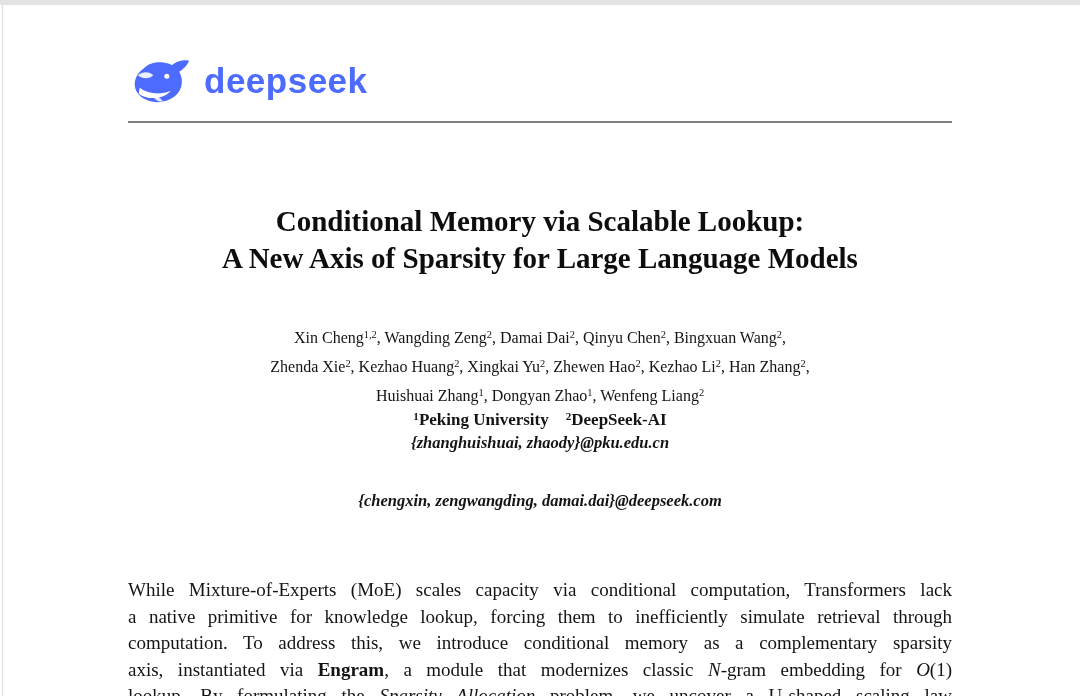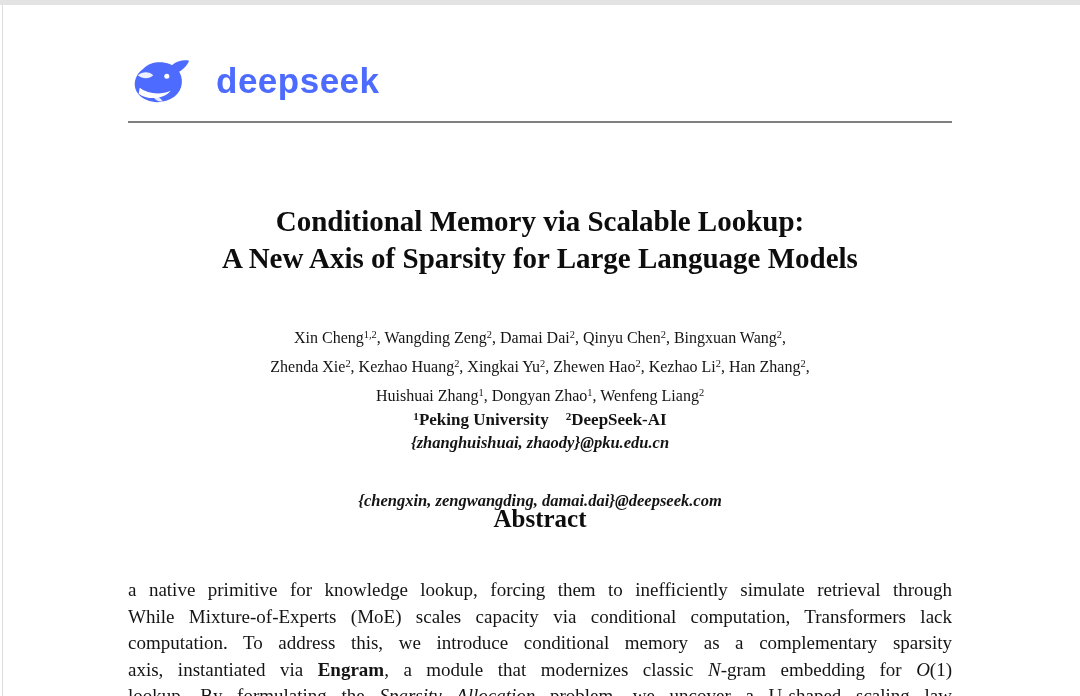--- a/index.html
+++ b/index.html
@@ -15,21 +15,21 @@
   .edge-top {
     position: absolute; top: 0; left: 0; right: 0; height: 5px;
     background: #e3e3e3;
   }
   .edge-left {
     position: absolute; top: 5px; bottom: 0; left: 2px; width: 1px;
     background: #dcdcdc;
   }
   .logo-row {
     position: absolute; top: 57px; left: 130px;
-    display: flex; align-items: center; gap: 24px;
+    display: flex; align-items: center; gap: 12px;
   }
   .whale-wrap { width: 62px; height: 50px; }
   .wordmark {
     font-family: "Liberation Sans", sans-serif;
     font-weight: bold;
     font-size: 35px;
     letter-spacing: 0.5px;
     color: #4D6BFE;
     line-height: 1;
     padding-bottom: 4px;
@@ -108,22 +108,21 @@
     <div class="author-line"><span>Xin Cheng</span><span class="rt-sup">1,2</span><span>, Wangding Zeng</span><span class="rt-sup">2</span><span>, Damai Dai</span><span class="rt-sup">2</span><span>, Qinyu Chen</span><span class="rt-sup">2</span><span>, Bingxuan Wang</span><span class="rt-sup">2</span><span>,</span></div>
     <div class="author-line"><span>Zhenda Xie</span><span class="rt-sup">2</span><span>, Kezhao Huang</span><span class="rt-sup">2</span><span>, Xingkai Yu</span><span class="rt-sup">2</span><span>, Zhewen Hao</span><span class="rt-sup">2</span><span>, Kezhao Li</span><span class="rt-sup">2</span><span>, Han Zhang</span><span class="rt-sup">2</span><span>,</span></div>
     <div class="author-line"><span>Huishuai Zhang</span><span class="rt-sup">1</span><span>, Dongyan Zhao</span><span class="rt-sup">1</span><span>, Wenfeng Liang</span><span class="rt-sup">2</span></div>
   </div>
 
   <div class="affil"><span class="rt-sup">1</span><span>Peking University</span><span>    </span><span class="rt-sup">2</span><span>DeepSeek-AI</span></div>
 
   <div class="email email-1">{zhanghuishuai, zhaody}@pku.edu.cn</div>
   <div class="email email-2">{chengxin, zengwangding, damai.dai}@deepseek.com</div>
 
-  <h2 class="abs-heading">Abstract</h2>
 
   <div class="abs-body">
+    <div class="abs-line"><span>While Mixture-of-Experts (MoE) scales capacity via conditional computation, Transformers lack</span></div>
     <div class="abs-line"><span>a native primitive for knowledge lookup, forcing them to inefficiently simulate retrieval through</span></div>
-    <div class="abs-line"><span>While Mixture-of-Experts (MoE) scales capacity via conditional computation, Transformers lack</span></div>
     <div class="abs-line"><span>computation. To address this, we introduce conditional memory as a complementary sparsity</span></div>
     <div class="abs-line"><span>axis, instantiated via </span><span class="rt-b">Engram</span><span>, a module that modernizes classic </span><span class="rt-i">N</span><span>-gram embedding for </span><span class="rt-i">O</span><span>(1)</span></div>
     <div class="abs-line"><span>lookup. By formulating the </span><span class="rt-i">Sparsity Allocation</span><span> problem, we uncover a U-shaped scaling law</span></div>
   </div>
 </div>
 
 </body></html>

